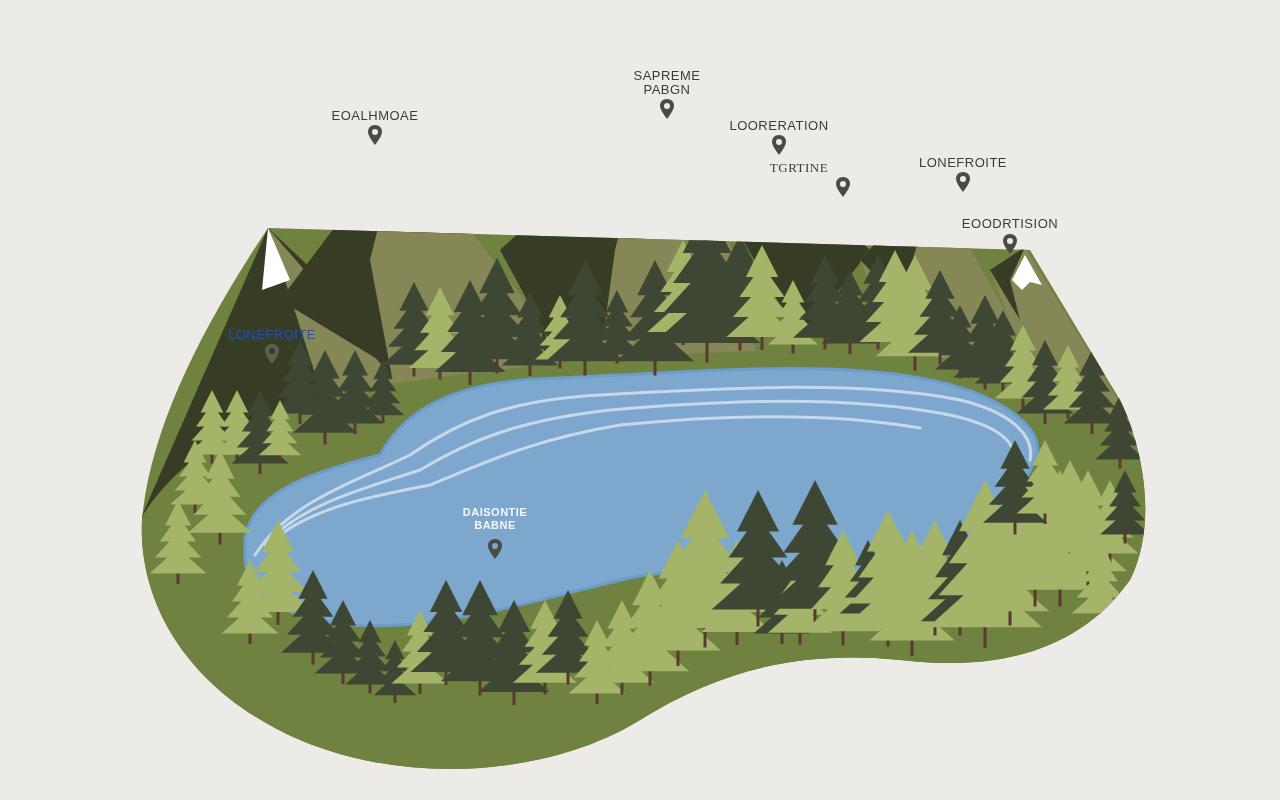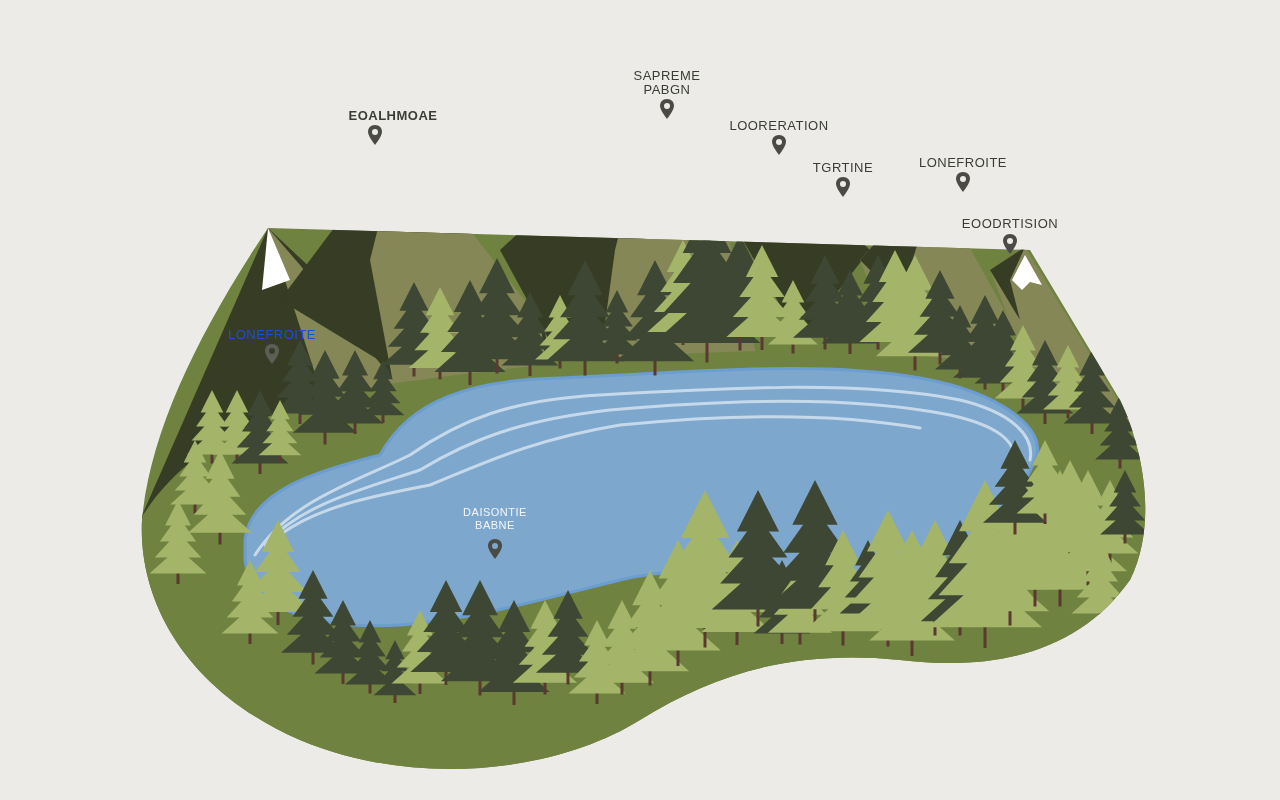--- a/index.html
+++ b/index.html
@@ -617,21 +617,21 @@
             <polygon points="1100,540 1112.96,565.6 1087.04,565.6" fill="#a4b56a"></polygon>
             <polygon points="1100,556 1118.144,581.6 1081.856,581.6" fill="#a4b56a"></polygon>
             <polygon points="1100,572 1123.328,597.6 1076.672,597.6" fill="#a4b56a"></polygon>
             <polygon points="1100,588 1128.512,613.6 1071.488,613.6" fill="#a4b56a"></polygon>
           </g>
         </g>
     </g>
   </svg>
 
   <div id="markers">
-      <div class="label" style="left: 393px; top: 109px; font-weight: bold;">EOALHMOAE</div>
+      <div class="label" style="left: 375px; top: 109px;">EOALHMOAE</div>
       <div class="pin" style="left: 375px; top: 124px;">
         <svg viewBox="0 0 16 22">
           <path d="M8 1 C 3.5 1, 1 4.2, 1 7.8 C 1 12.5, 8 21, 8 21 C 8 21, 15 12.5, 15 7.8 C 15 4.2, 12.5 1, 8 1 Z" fill="#4a4b45"></path>
           <circle cx="8" cy="8" r="3" fill="#ecebe7"></circle>
         </svg>
       </div>
       <div class="label" style="left: 667px; top: 69px;">SAPREME
 PABGN</div>
       <div class="pin" style="left: 667px; top: 98px;">
         <svg viewBox="0 0 16 22">
@@ -639,21 +639,21 @@
           <circle cx="8" cy="8" r="3" fill="#ecebe7"></circle>
         </svg>
       </div>
       <div class="label" style="left: 779px; top: 119px;">LOORERATION</div>
       <div class="pin" style="left: 779px; top: 134px;">
         <svg viewBox="0 0 16 22">
           <path d="M8 1 C 3.5 1, 1 4.2, 1 7.8 C 1 12.5, 8 21, 8 21 C 8 21, 15 12.5, 15 7.8 C 15 4.2, 12.5 1, 8 1 Z" fill="#4a4b45"></path>
           <circle cx="8" cy="8" r="3" fill="#ecebe7"></circle>
         </svg>
       </div>
-      <div class="label" style="left: 843px; top: 161px;">TGRTINE</div>
+      <div class="label" style="left: 799px; top: 161px; font-family: Liberation Serif, serif;">TGRTINE</div>
       <div class="pin" style="left: 843px; top: 176px;">
         <svg viewBox="0 0 16 22">
           <path d="M8 1 C 3.5 1, 1 4.2, 1 7.8 C 1 12.5, 8 21, 8 21 C 8 21, 15 12.5, 15 7.8 C 15 4.2, 12.5 1, 8 1 Z" fill="#4a4b45"></path>
           <circle cx="8" cy="8" r="3" fill="#ecebe7"></circle>
         </svg>
       </div>
       <div class="label" style="left: 963px; top: 156px;">LONEFROITE</div>
       <div class="pin" style="left: 963px; top: 171px;">
         <svg viewBox="0 0 16 22">
           <path d="M8 1 C 3.5 1, 1 4.2, 1 7.8 C 1 12.5, 8 21, 8 21 C 8 21, 15 12.5, 15 7.8 C 15 4.2, 12.5 1, 8 1 Z" fill="#4a4b45"></path>
@@ -667,21 +667,21 @@
           <circle cx="8" cy="8" r="3" fill="#ecebe7"></circle>
         </svg>
       </div>
       <div class="label light" style="left: 272px; top: 328px;">LONEFROITE</div>
       <div class="pin" style="left: 272px; top: 343px;">
         <svg viewBox="0 0 16 22">
           <path d="M8 1 C 3.5 1, 1 4.2, 1 7.8 C 1 12.5, 8 21, 8 21 C 8 21, 15 12.5, 15 7.8 C 15 4.2, 12.5 1, 8 1 Z" fill="#5b5f55"></path>
           <circle cx="8" cy="8" r="3" fill="#363d24"></circle>
         </svg>
       </div>
-      <div class="label water" style="left: 495px; top: 506px;">DAISONTIE
+      <div class="label water" style="left: 495px; top: 506px; font-weight: bold;">DAISONTIE
 BABNE</div>
       <div class="pin" style="left: 495px; top: 538px;">
         <svg viewBox="0 0 16 22">
           <path d="M8 1 C 3.5 1, 1 4.2, 1 7.8 C 1 12.5, 8 21, 8 21 C 8 21, 15 12.5, 15 7.8 C 15 4.2, 12.5 1, 8 1 Z" fill="#4a4b45"></path>
           <circle cx="8" cy="8" r="3" fill="#7ea7cd"></circle>
         </svg>
       </div>
     </div>
 </div>
 

